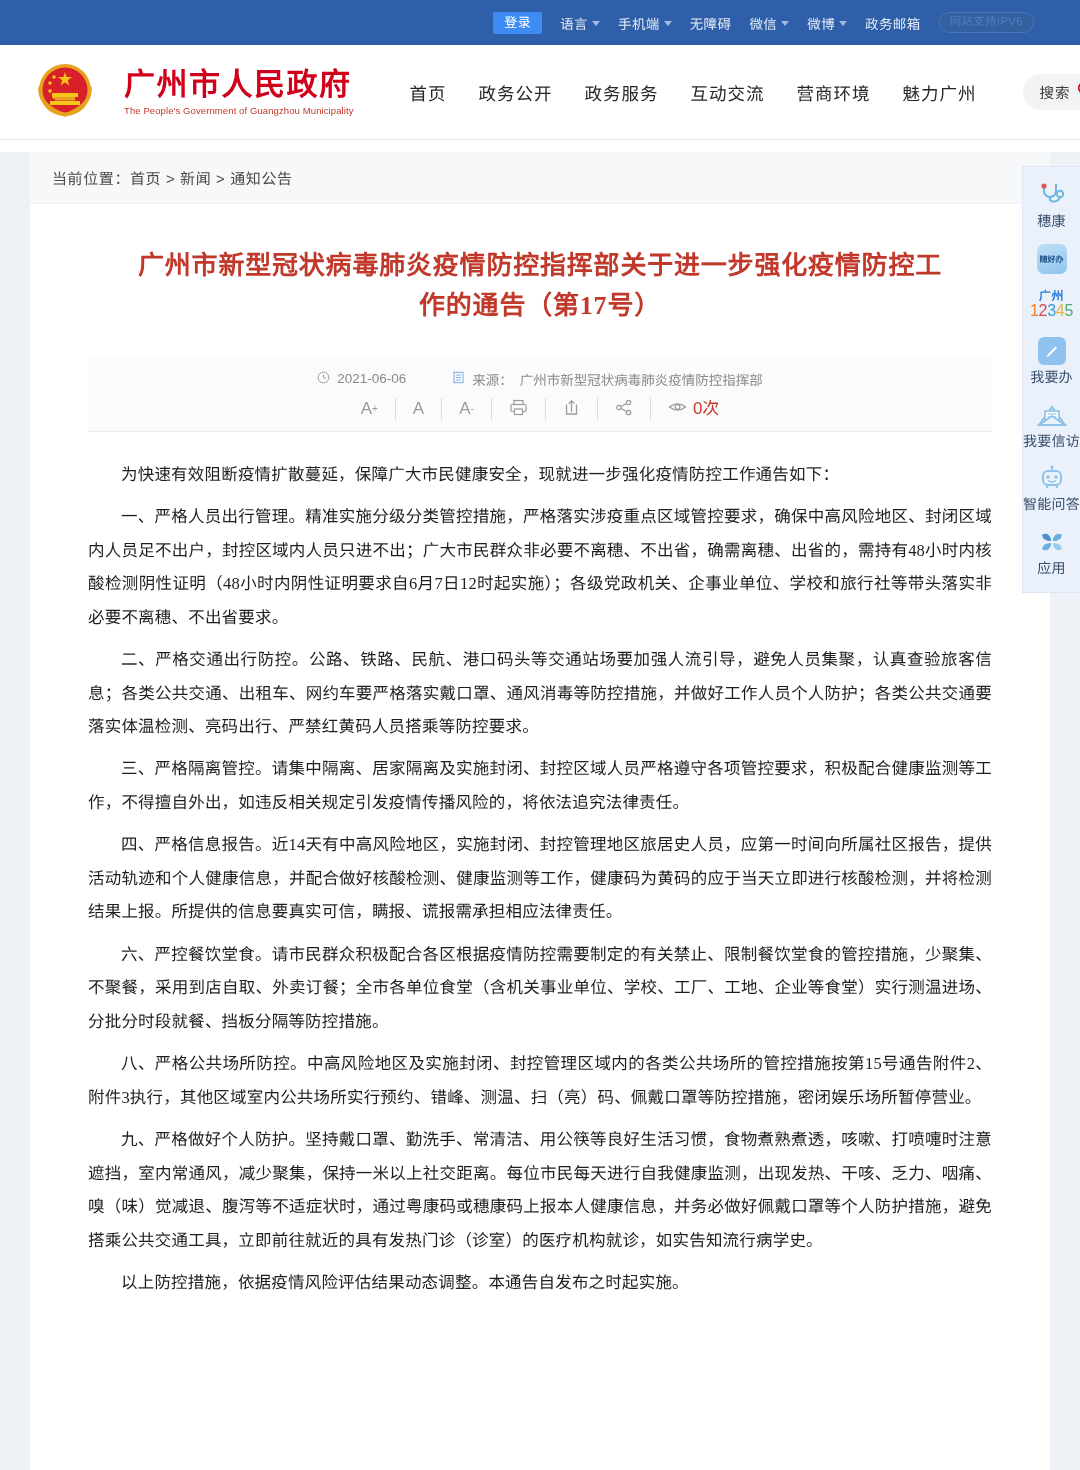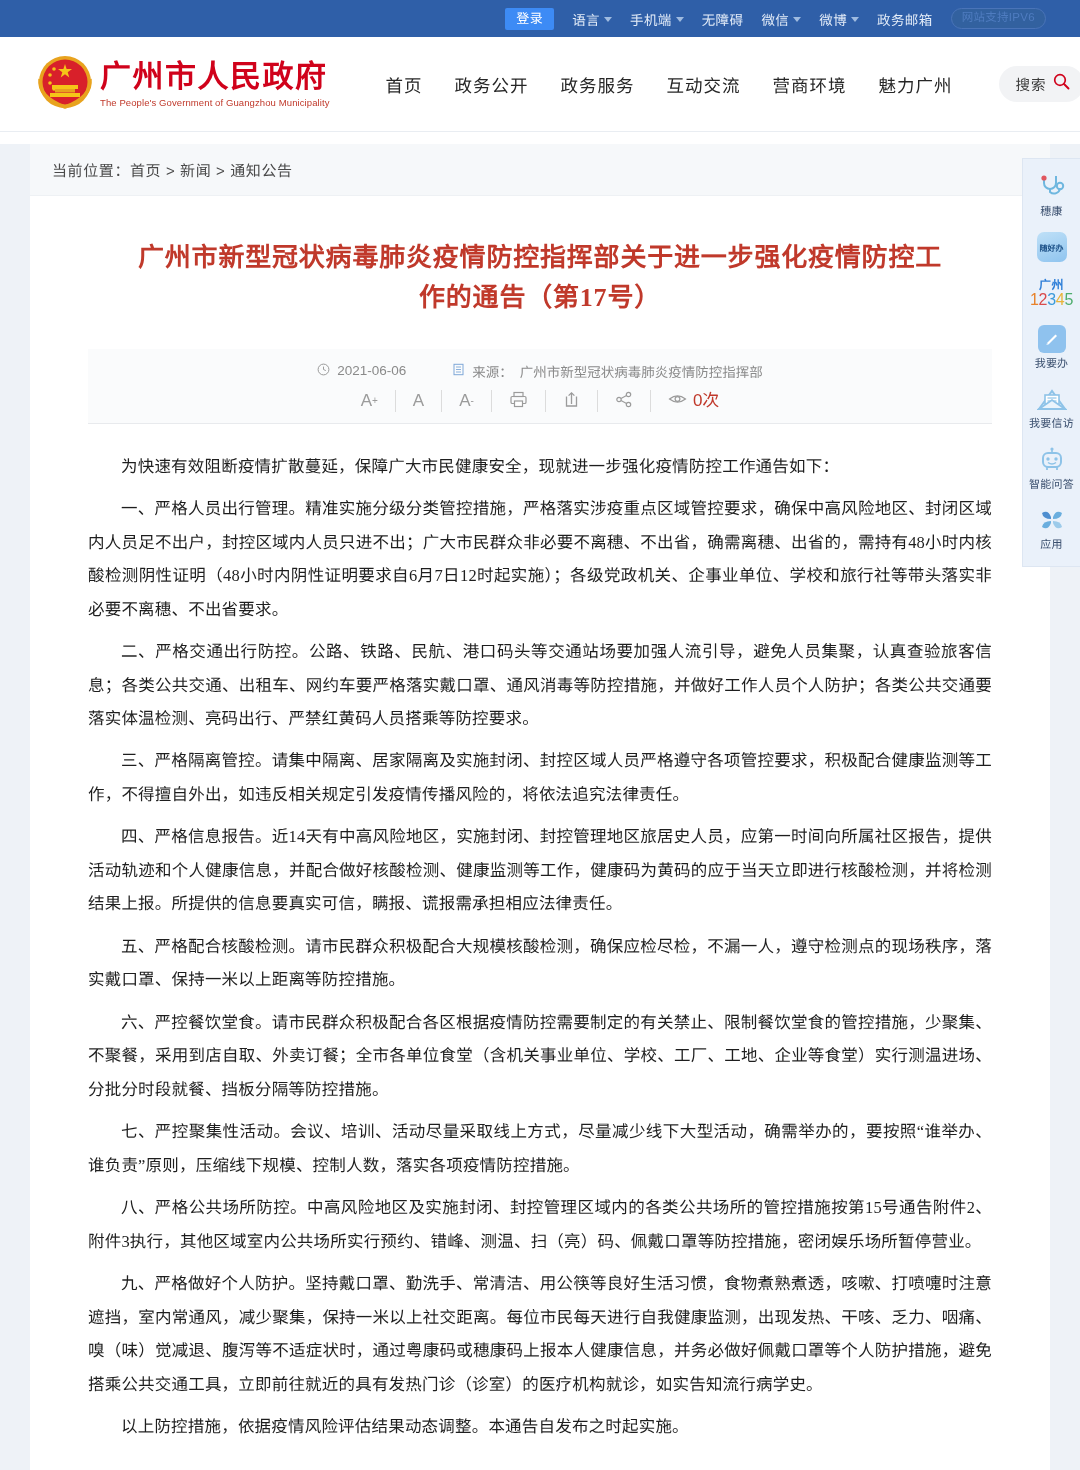--- a/index.html
+++ b/index.html
@@ -8,26 +8,26 @@
   html, body {
     width: 1080px;
     height: 1470px;
     font-family: "Liberation Sans", "DejaVu Sans", sans-serif;
     background: #ffffff;
     overflow: hidden;
   }
 
   
   .topbar {
-    height: 37px;
+    height: 45px;
     background: #2f5fa8;
     display: flex;
     align-items: center;
     justify-content: flex-end;
-    padding-right: 34px;
+    padding-right: 46px;
     gap: 0;
   }
   .topbar-inner {
     display: flex;
     align-items: center;
     gap: 18px;
   }
   .login-btn {
     background: #3d8bf5;
     color: #ffffff;
@@ -71,21 +71,21 @@
     display: flex;
     align-items: center;
     padding-left: 30px;
     border-bottom: 1px solid #e9edf2;
   }
   .emblem {
     width: 70px; height: 70px;
     position: relative;
     flex: 0 0 auto;
   }
-  .brand-text { margin-left: 0; }
+  .brand-text { margin-left: 24px; }
   .brand-cn {
     color: #d0021b;
     font-size: 31px;
     font-weight: bold;
     letter-spacing: 1.5px;
     line-height: 1.08;
     white-space: nowrap;
   }
   .brand-en {
     color: #c0392b;
@@ -224,21 +224,21 @@
   }
   .rail-item {
     width: 100%;
     padding: 6px 0 7px;
     display: flex;
     flex-direction: column;
     align-items: center;
     gap: 2px;
   }
   .rail-label {
-    font-size: 11px;
+    font-size: 14px;
     color: #3a4f6e;
     letter-spacing: 0.2px;
     line-height: 1.2;
     white-space: nowrap;
   }
   .rail-ico { width: 34px; height: 32px; display: flex; align-items: center; justify-content: center; }
 
   .c12345 { display:flex; flex-direction:column; align-items:center; line-height:1; }
   .c12345 .gz { font-size: 12px; color:#2f7fd8; font-weight:bold; letter-spacing:0.5px; }
   .c12345 .num { font-size: 16px; font-weight: normal; letter-spacing: -0.3px; margin-top: 1px;}
@@ -419,23 +419,21 @@
           </span>
         </div>
       </div>
 
       <div class="body-text">
         <p class="para">为快速有效阻断疫情扩散蔓延，保障广大市民健康安全，现就进一步强化疫情防控工作通告如下：</p>
         <p class="para">一、严格人员出行管理。精准实施分级分类管控措施，严格落实涉疫重点区域管控要求，确保中高风险地区、封闭区域内人员足不出户，封控区域内人员只进不出；广大市民群众非必要不离穗、不出省，确需离穗、出省的，需持有48小时内核酸检测阴性证明（48小时内阴性证明要求自6月7日12时起实施）；各级党政机关、企事业单位、学校和旅行社等带头落实非必要不离穗、不出省要求。</p>
         <p class="para">二、严格交通出行防控。公路、铁路、民航、港口码头等交通站场要加强人流引导，避免人员集聚，认真查验旅客信息；各类公共交通、出租车、网约车要严格落实戴口罩、通风消毒等防控措施，并做好工作人员个人防护；各类公共交通要落实体温检测、亮码出行、严禁红黄码人员搭乘等防控要求。</p>
         <p class="para">三、严格隔离管控。请集中隔离、居家隔离及实施封闭、封控区域人员严格遵守各项管控要求，积极配合健康监测等工作，不得擅自外出，如违反相关规定引发疫情传播风险的，将依法追究法律责任。</p>
         <p class="para">四、严格信息报告。近14天有中高风险地区，实施封闭、封控管理地区旅居史人员，应第一时间向所属社区报告，提供活动轨迹和个人健康信息，并配合做好核酸检测、健康监测等工作，健康码为黄码的应于当天立即进行核酸检测，并将检测结果上报。所提供的信息要真实可信，瞒报、谎报需承担相应法律责任。</p>
-        <p class="para">五、严格配合核酸检测。请市民群众积极配合大规模核酸检测，确保应检尽检，不漏一人，遵守检测点的现场秩序，落实戴口罩、保持一米以上距离等防控措施。</p>
         <p class="para">六、严控餐饮堂食。请市民群众积极配合各区根据疫情防控需要制定的有关禁止、限制餐饮堂食的管控措施，少聚集、不聚餐，采用到店自取、外卖订餐；全市各单位食堂（含机关事业单位、学校、工厂、工地、企业等食堂）实行测温进场、分批分时段就餐、挡板分隔等防控措施。</p>
-        <p class="para">七、严控聚集性活动。会议、培训、活动尽量采取线上方式，尽量减少线下大型活动，确需举办的，要按照“谁举办、谁负责”原则，压缩线下规模、控制人数，落实各项疫情防控措施。</p>
         <p class="para">八、严格公共场所防控。中高风险地区及实施封闭、封控管理区域内的各类公共场所的管控措施按第15号通告附件2、附件3执行，其他区域室内公共场所实行预约、错峰、测温、扫（亮）码、佩戴口罩等防控措施，密闭娱乐场所暂停营业。</p>
         <p class="para">九、严格做好个人防护。坚持戴口罩、勤洗手、常清洁、用公筷等良好生活习惯，食物煮熟煮透，咳嗽、打喷嚏时注意遮挡，室内常通风，减少聚集，保持一米以上社交距离。每位市民每天进行自我健康监测，出现发热、干咳、乏力、咽痛、嗅（味）觉减退、腹泻等不适症状时，通过粤康码或穗康码上报本人健康信息，并务必做好佩戴口罩等个人防护措施，避免搭乘公共交通工具，立即前往就近的具有发热门诊（诊室）的医疗机构就诊，如实告知流行病学史。</p>
         <p class="para">以上防控措施，依据疫情风险评估结果动态调整。本通告自发布之时起实施。</p>
 
       </div>
 
     </div>
   </div>
 
   <aside class="rail">

